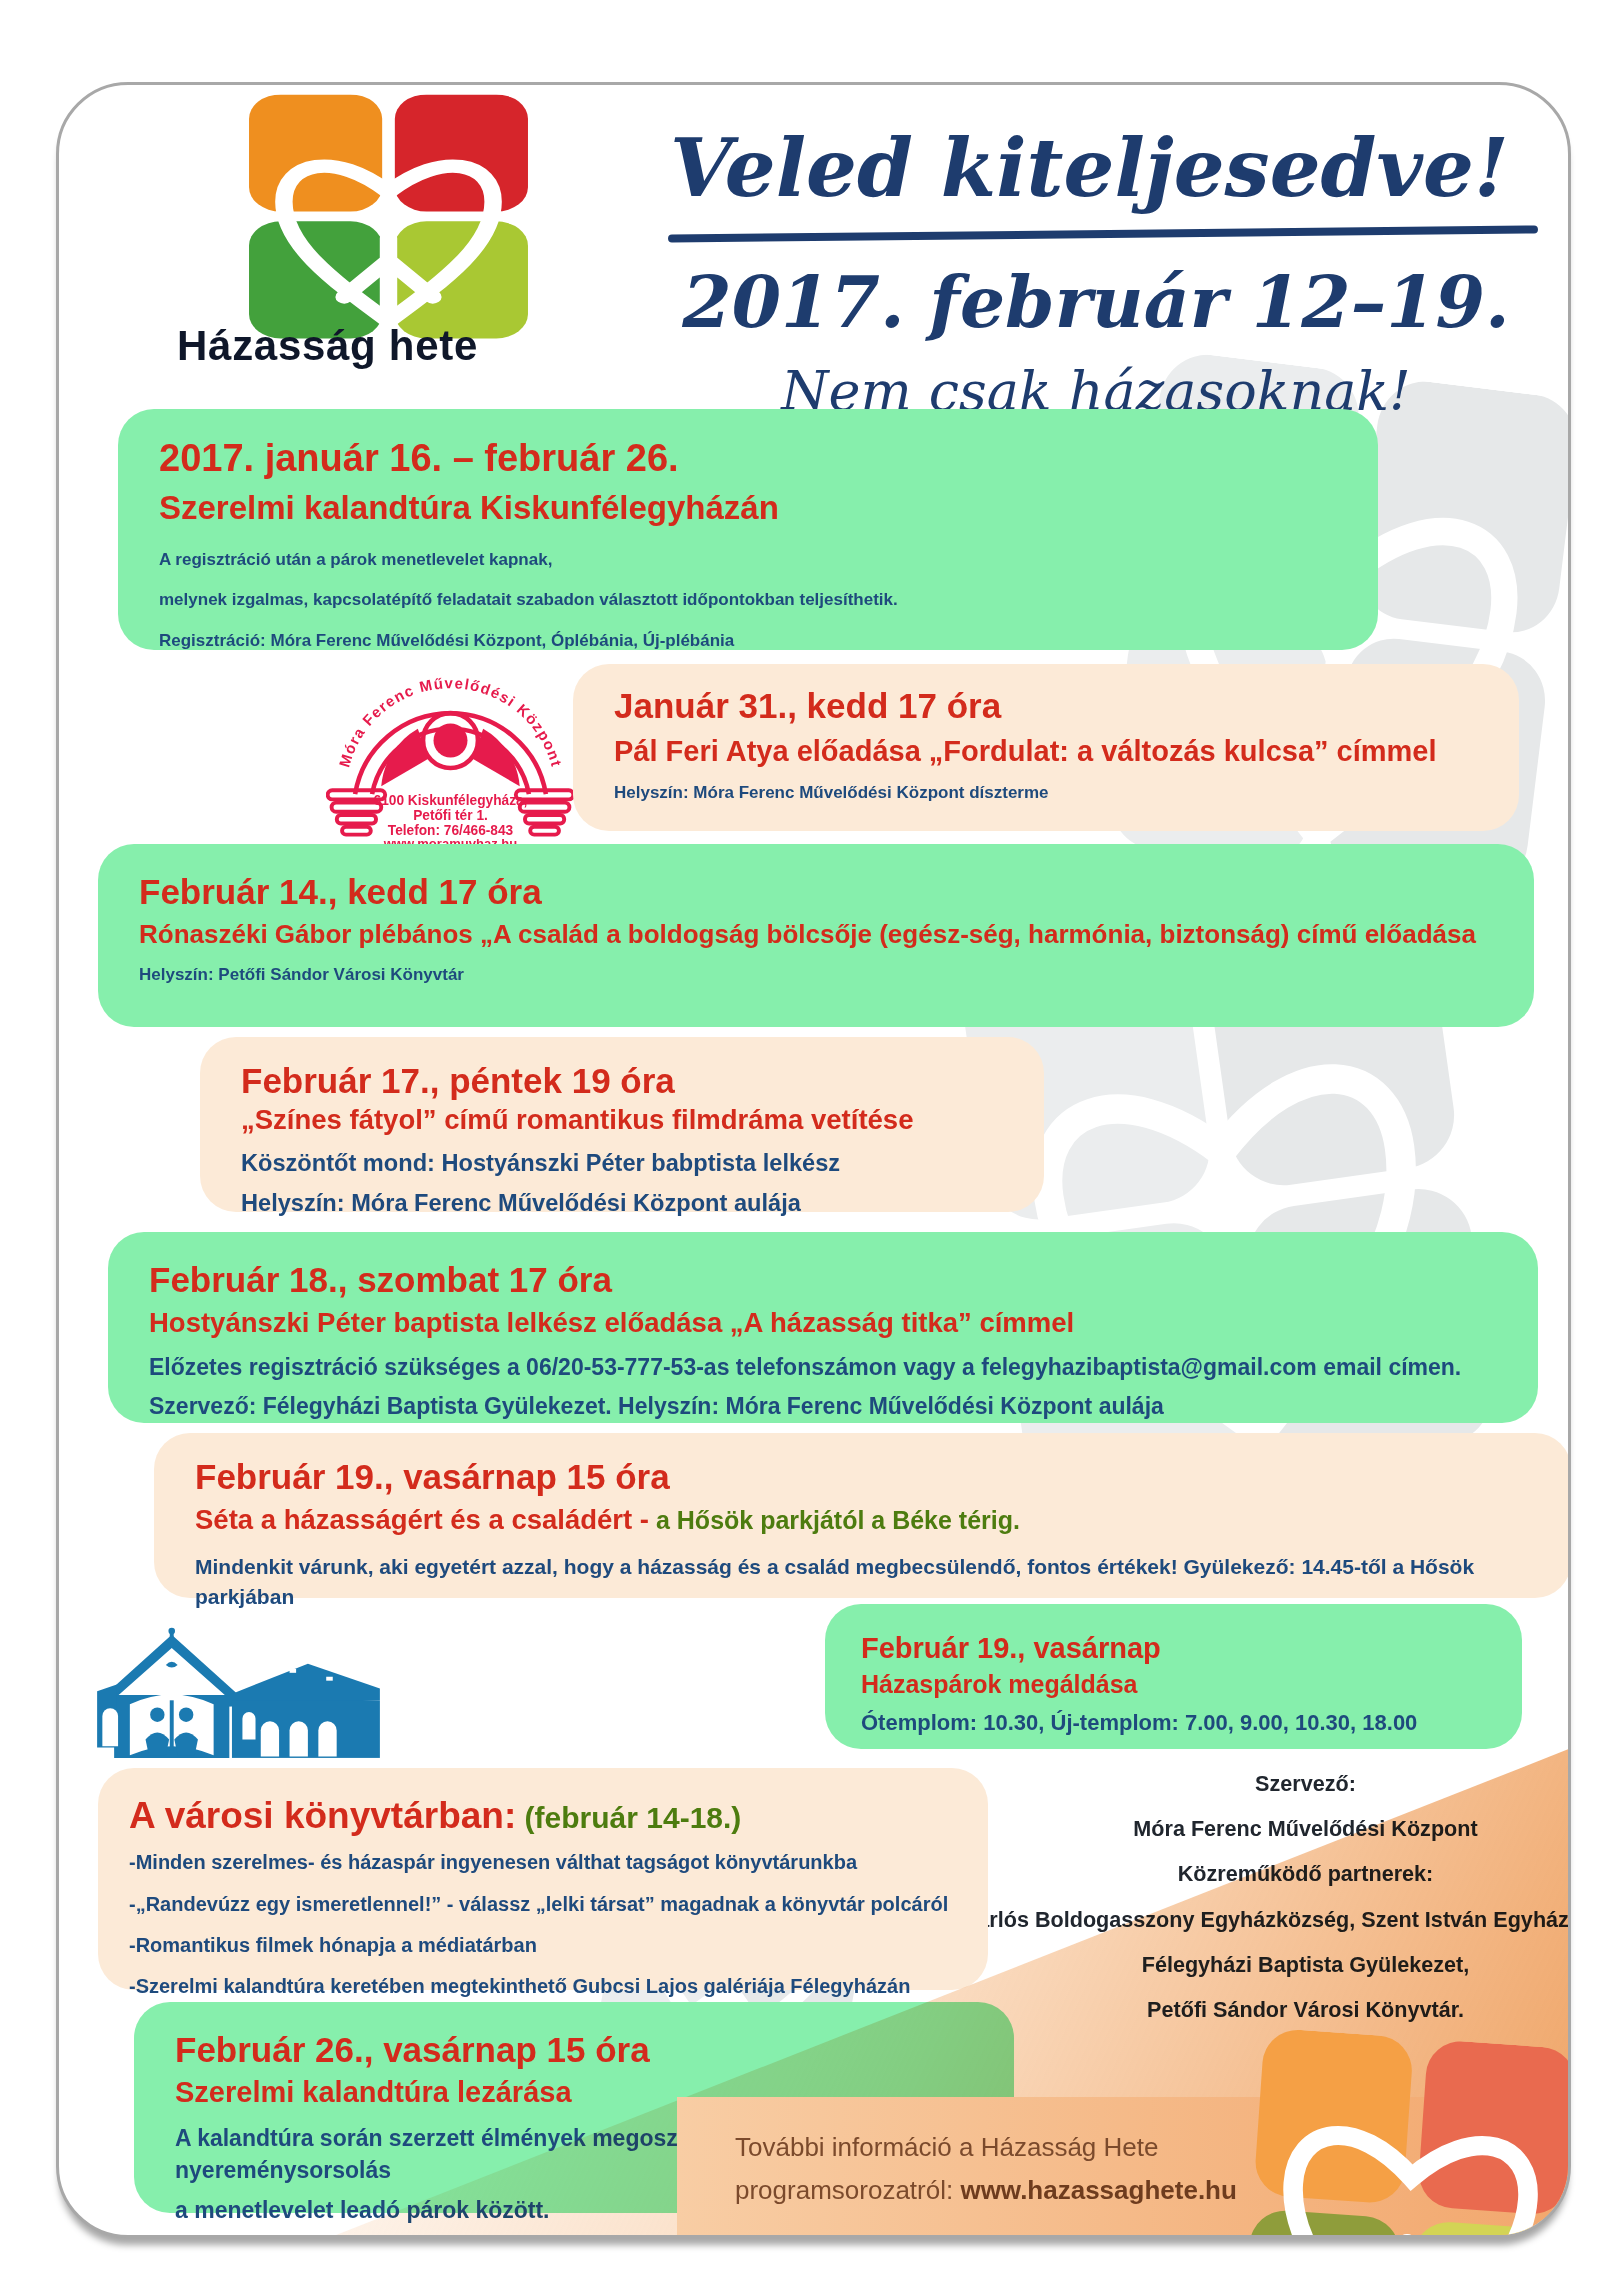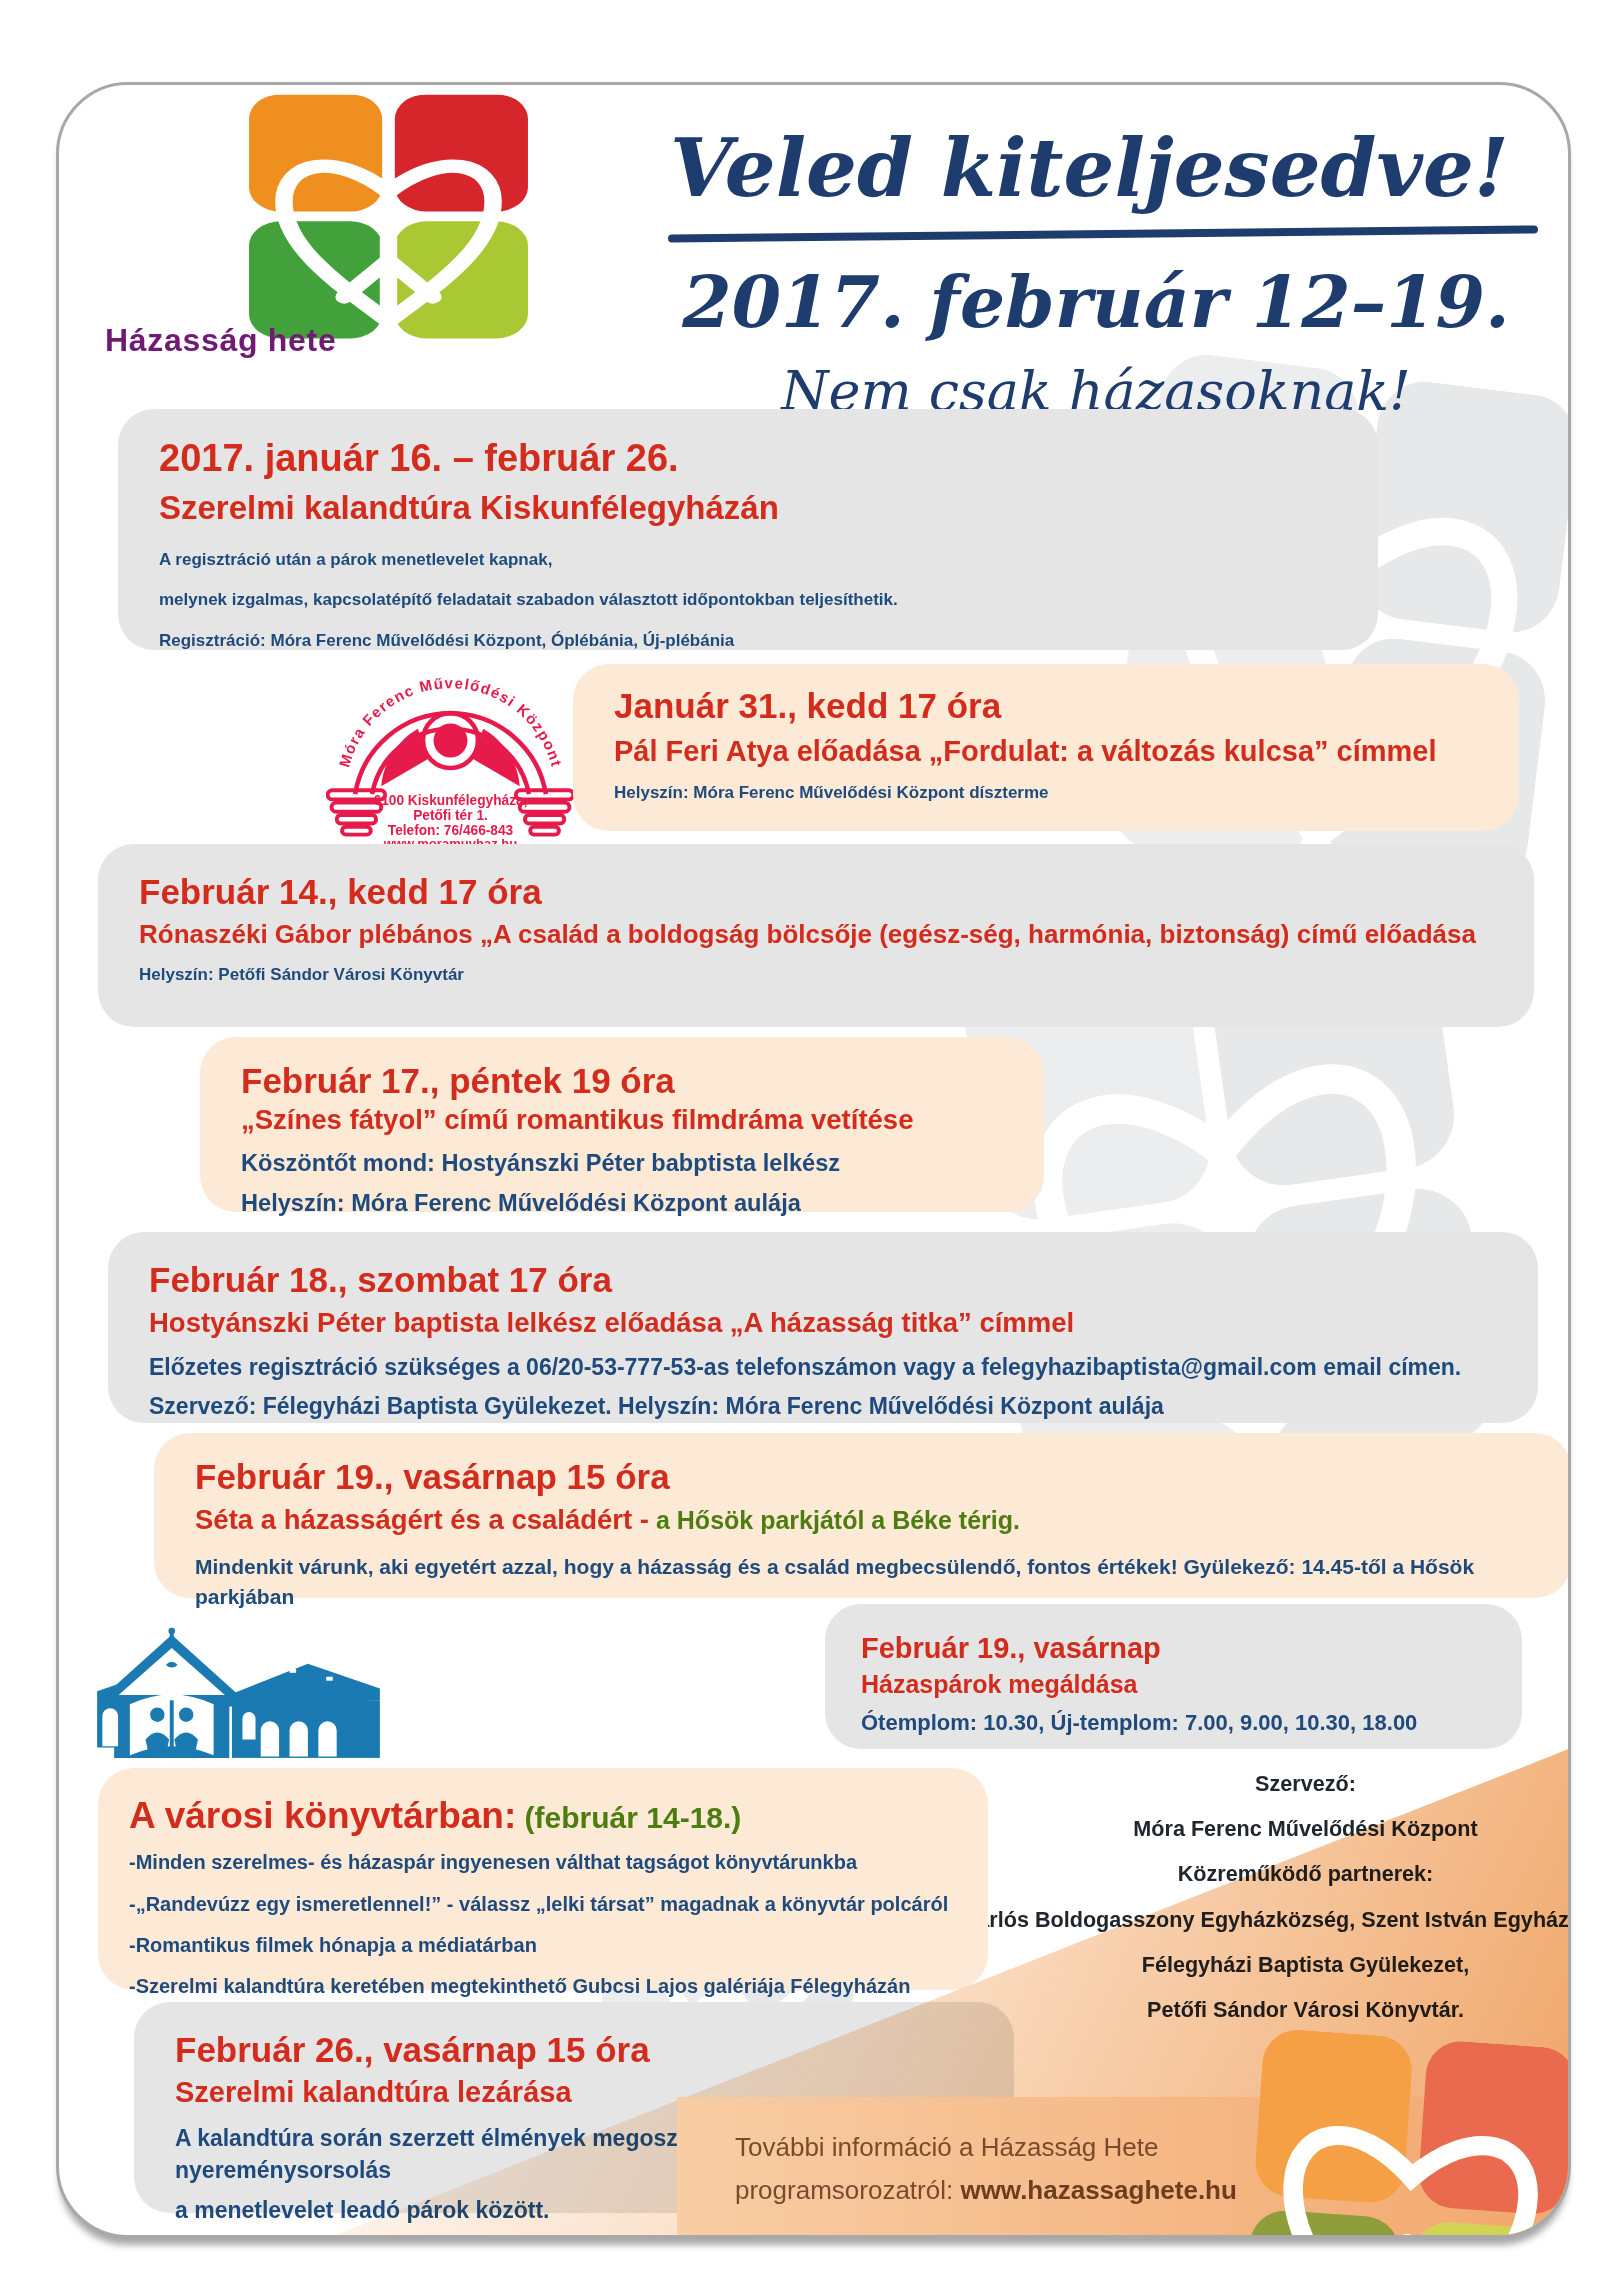--- a/index.html
+++ b/index.html
@@ -3,29 +3,29 @@
 <meta charset="utf-8">
 <style>
   html,body{margin:0;padding:0;background:#ffffff;}
   body{width:1623px;height:2295px;position:relative;font-family:"Liberation Sans",sans-serif;overflow:hidden;}
   .poster{position:absolute;left:56px;top:82px;width:1515px;height:2156px;
           border:3.9px solid #a8a8a8;border-radius:72px;background:#fff;overflow:hidden;
           box-shadow:0 10.5px 7.9px -3.9px rgba(0,0,0,.35);box-sizing:border-box;}
   .layer{position:absolute;z-index:1;}
   .wm{position:absolute;z-index:0;}
   
-  .brand-name{font-size:32px;font-weight:bold;color:#701a75;letter-spacing:0.7px;}
+  .brand-name{font-size:42px;font-weight:bold;color:#0f172a;text-align:center;letter-spacing:0.7px;}
   .script{font-style:italic;font-family:"DejaVu Serif",serif;color:#1e3c6e;text-align:center;white-space:nowrap;}
   .tagline{font-size:80px;font-weight:bold;}
   .swoosh{height:7.9px;background:#1e3c6e;border-radius:5.2px;transform:rotate(-.6deg);}
   .daterange{font-size:71px;font-weight:bold;}
   .subtitle{font-size:54px;}
   
   .block{position:absolute;z-index:1;border-radius:36px;padding:27.5px 41px;box-sizing:border-box;}
-  .gray{background:#e5e5e5;}
+  .gray{background:#86efac;}
   .peach{background:#fcead7;}
   .date{color:#d32b1c;font-weight:bold;font-size:35px;line-height:1.15;}
   .btitle{color:#d32b1c;font-weight:bold;font-size:29px;line-height:1.25;margin-top:6.5px;}
   .bline{color:#1e4a7d;font-weight:bold;font-size:17px;line-height:1.4;margin-top:17px;}
   .title-rest{font-weight:600;color:#4d7c0f;}
   
   .lib-title{font-size:37px;}
   .lib-line{color:#1e4a7d;font-size:20px;font-weight:600;line-height:1.8;margin-top:5.2px;}
   .lib-line b{font-weight:bold;}
   

